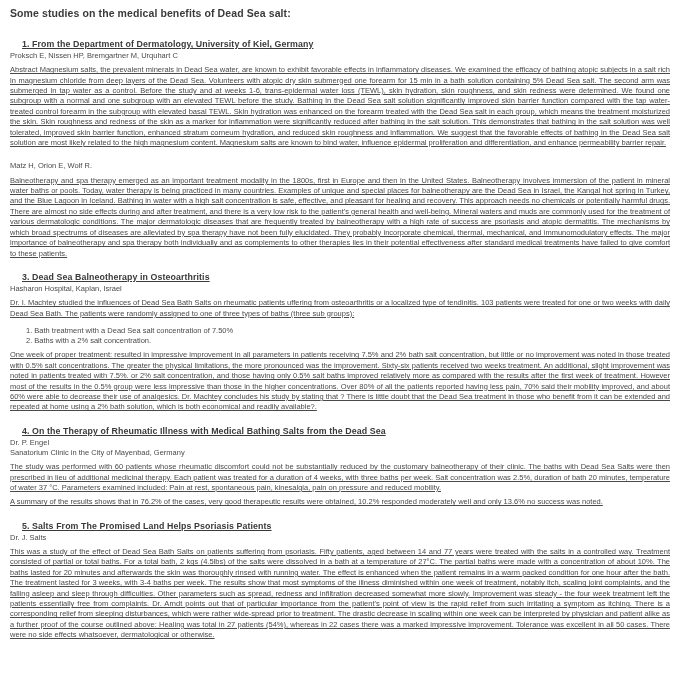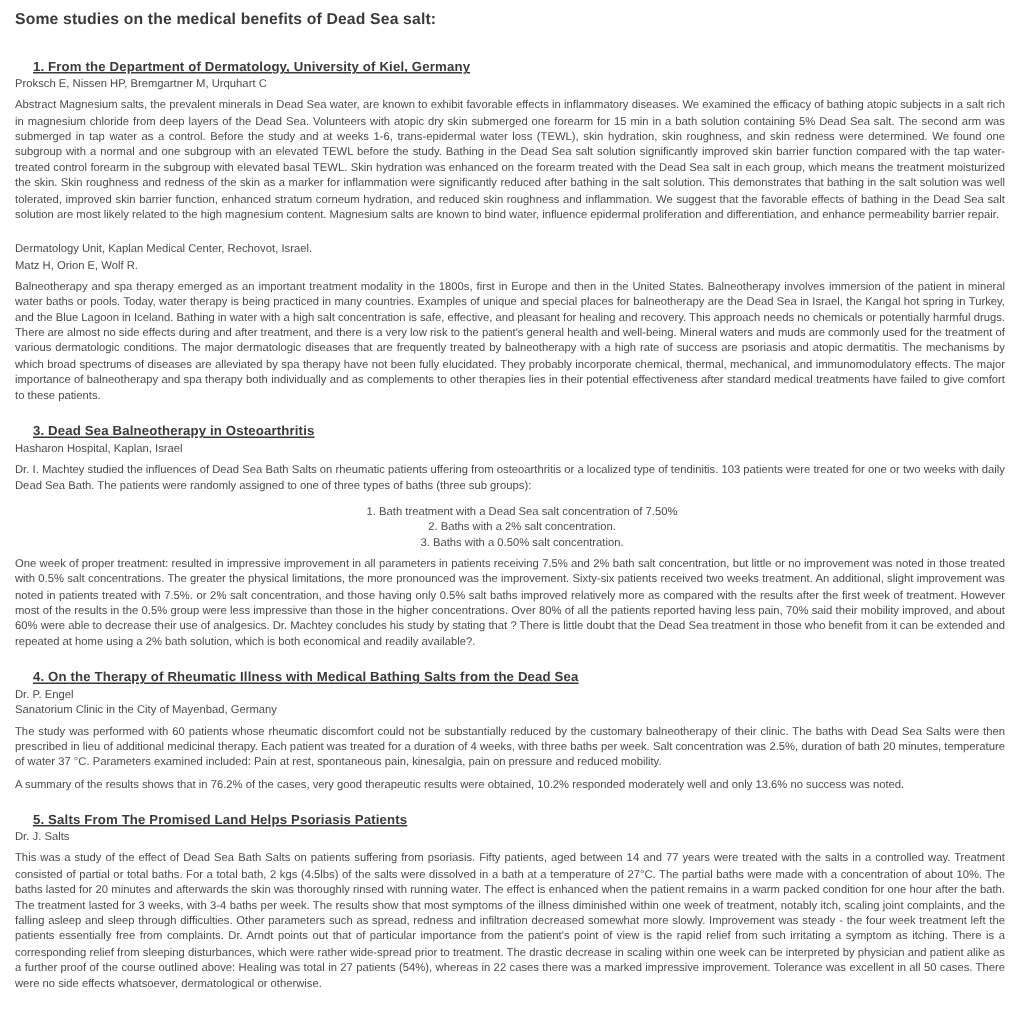--- a/index.html
+++ b/index.html
@@ -39,55 +39,53 @@
     font-size: 7.5px;
     line-height: 10.2px;
     color: #4a4a4a;
   }
   .para {
     font-size: 7.5px;
     line-height: 10.4px;
     color: #4a4a4a;
     text-align: justify;
     margin: 4px 0 0 0;
+    text-decoration: underline;
   }
   .bath-list {
     margin: 7px 0 0 16px;
-    text-align: center;
   }
   .list-item {
     font-size: 7.5px;
     line-height: 10.2px;
     color: #4a4a4a;
   }
 </style>
 </head>
 <body>
 
 <div class="doc">
   <h1 class="page-title">Some studies on the medical benefits of Dead Sea salt:</h1>
   <div id="sections">
       <section class="section">
         <h2 class="section-heading">1. From the Department of Dermatology, University of Kiel, Germany</h2>
         <div class="meta">Proksch E, Nissen HP, Bremgartner M, Urquhart C</div>
         <p class="para">Abstract Magnesium salts, the prevalent minerals in Dead Sea water, are known to exhibit favorable effects in inflammatory diseases. We examined the efficacy of bathing atopic subjects in a salt rich in magnesium chloride from deep layers of the Dead Sea. Volunteers with atopic dry skin submerged one forearm for 15 min in a bath solution containing 5% Dead Sea salt. The second arm was submerged in tap water as a control. Before the study and at weeks 1-6, trans-epidermal water loss (TEWL), skin hydration, skin roughness, and skin redness were determined. We found one subgroup with a normal and one subgroup with an elevated TEWL before the study. Bathing in the Dead Sea salt solution significantly improved skin barrier function compared with the tap water-treated control forearm in the subgroup with elevated basal TEWL. Skin hydration was enhanced on the forearm treated with the Dead Sea salt in each group, which means the treatment moisturized the skin. Skin roughness and redness of the skin as a marker for inflammation were significantly reduced after bathing in the salt solution. This demonstrates that bathing in the salt solution was well tolerated, improved skin barrier function, enhanced stratum corneum hydration, and reduced skin roughness and inflammation. We suggest that the favorable effects of bathing in the Dead Sea salt solution are most likely related to the high magnesium content. Magnesium salts are known to bind water, influence epidermal proliferation and differentiation, and enhance permeability barrier repair.</p>
       </section>
       <section class="section">
-        <div class="meta">Dermatology Unit, Kaplan Medical Center, Rechovot, Israel.</div>
         <div class="meta">Matz H, Orion E, Wolf R.</div>
         <p class="para">Balneotherapy and spa therapy emerged as an important treatment modality in the 1800s, first in Europe and then in the United States. Balneotherapy involves immersion of the patient in mineral water baths or pools. Today, water therapy is being practiced in many countries. Examples of unique and special places for balneotherapy are the Dead Sea in Israel, the Kangal hot spring in Turkey, and the Blue Lagoon in Iceland. Bathing in water with a high salt concentration is safe, effective, and pleasant for healing and recovery. This approach needs no chemicals or potentially harmful drugs. There are almost no side effects during and after treatment, and there is a very low risk to the patient's general health and well-being. Mineral waters and muds are commonly used for the treatment of various dermatologic conditions. The major dermatologic diseases that are frequently treated by balneotherapy with a high rate of success are psoriasis and atopic dermatitis. The mechanisms by which broad spectrums of diseases are alleviated by spa therapy have not been fully elucidated. They probably incorporate chemical, thermal, mechanical, and immunomodulatory effects. The major importance of balneotherapy and spa therapy both individually and as complements to other therapies lies in their potential effectiveness after standard medical treatments have failed to give comfort to these patients.</p>
       </section>
       <section class="section">
         <h2 class="section-heading">3. Dead Sea Balneotherapy in Osteoarthritis</h2>
         <div class="meta">Hasharon Hospital, Kaplan, Israel</div>
         <p class="para">Dr. I. Machtey studied the influences of Dead Sea Bath Salts on rheumatic patients uffering from osteoarthritis or a localized type of tendinitis. 103 patients were treated for one or two weeks with daily Dead Sea Bath. The patients were randomly assigned to one of three types of baths (three sub groups):</p>
         <div class="bath-list">
           <div class="list-item">1. Bath treatment with a Dead Sea salt concentration of 7.50%</div>
           <div class="list-item">2. Baths with a 2% salt concentration.</div>
-          <div class="list-item">3. Baths with a 0.50% salt concentration.</div>
         </div>
         <p class="para">One week of proper treatment: resulted in impressive improvement in all parameters in patients receiving 7.5% and 2% bath salt concentration, but little or no improvement was noted in those treated with 0.5% salt concentrations. The greater the physical limitations, the more pronounced was the improvement. Sixty-six patients received two weeks treatment. An additional, slight improvement was noted in patients treated with 7.5%. or 2% salt concentration, and those having only 0.5% salt baths improved relatively more as compared with the results after the first week of treatment. However most of the results in the 0.5% group were less impressive than those in the higher concentrations. Over 80% of all the patients reported having less pain, 70% said their mobility improved, and about 60% were able to decrease their use of analgesics. Dr. Machtey concludes his study by stating that ? There is little doubt that the Dead Sea treatment in those who benefit from it can be extended and repeated at home using a 2% bath solution, which is both economical and readily available?.</p>
       </section>
       <section class="section">
         <h2 class="section-heading">4. On the Therapy of Rheumatic Illness with Medical Bathing Salts from the Dead Sea</h2>
         <div class="meta">Dr. P. Engel</div>
         <div class="meta">Sanatorium Clinic in the City of Mayenbad, Germany</div>
         <p class="para">The study was performed with 60 patients whose rheumatic discomfort could not be substantially reduced by the customary balneotherapy of their clinic. The baths with Dead Sea Salts were then prescribed in lieu of additional medicinal therapy. Each patient was treated for a duration of 4 weeks, with three baths per week. Salt concentration was 2.5%, duration of bath 20 minutes, temperature of water 37 °C. Parameters examined included: Pain at rest, spontaneous pain, kinesalgia, pain on pressure and reduced mobility.</p>
         <p class="para">A summary of the results shows that in 76.2% of the cases, very good therapeutic results were obtained, 10.2% responded moderately well and only 13.6% no success was noted.</p>
       </section>

